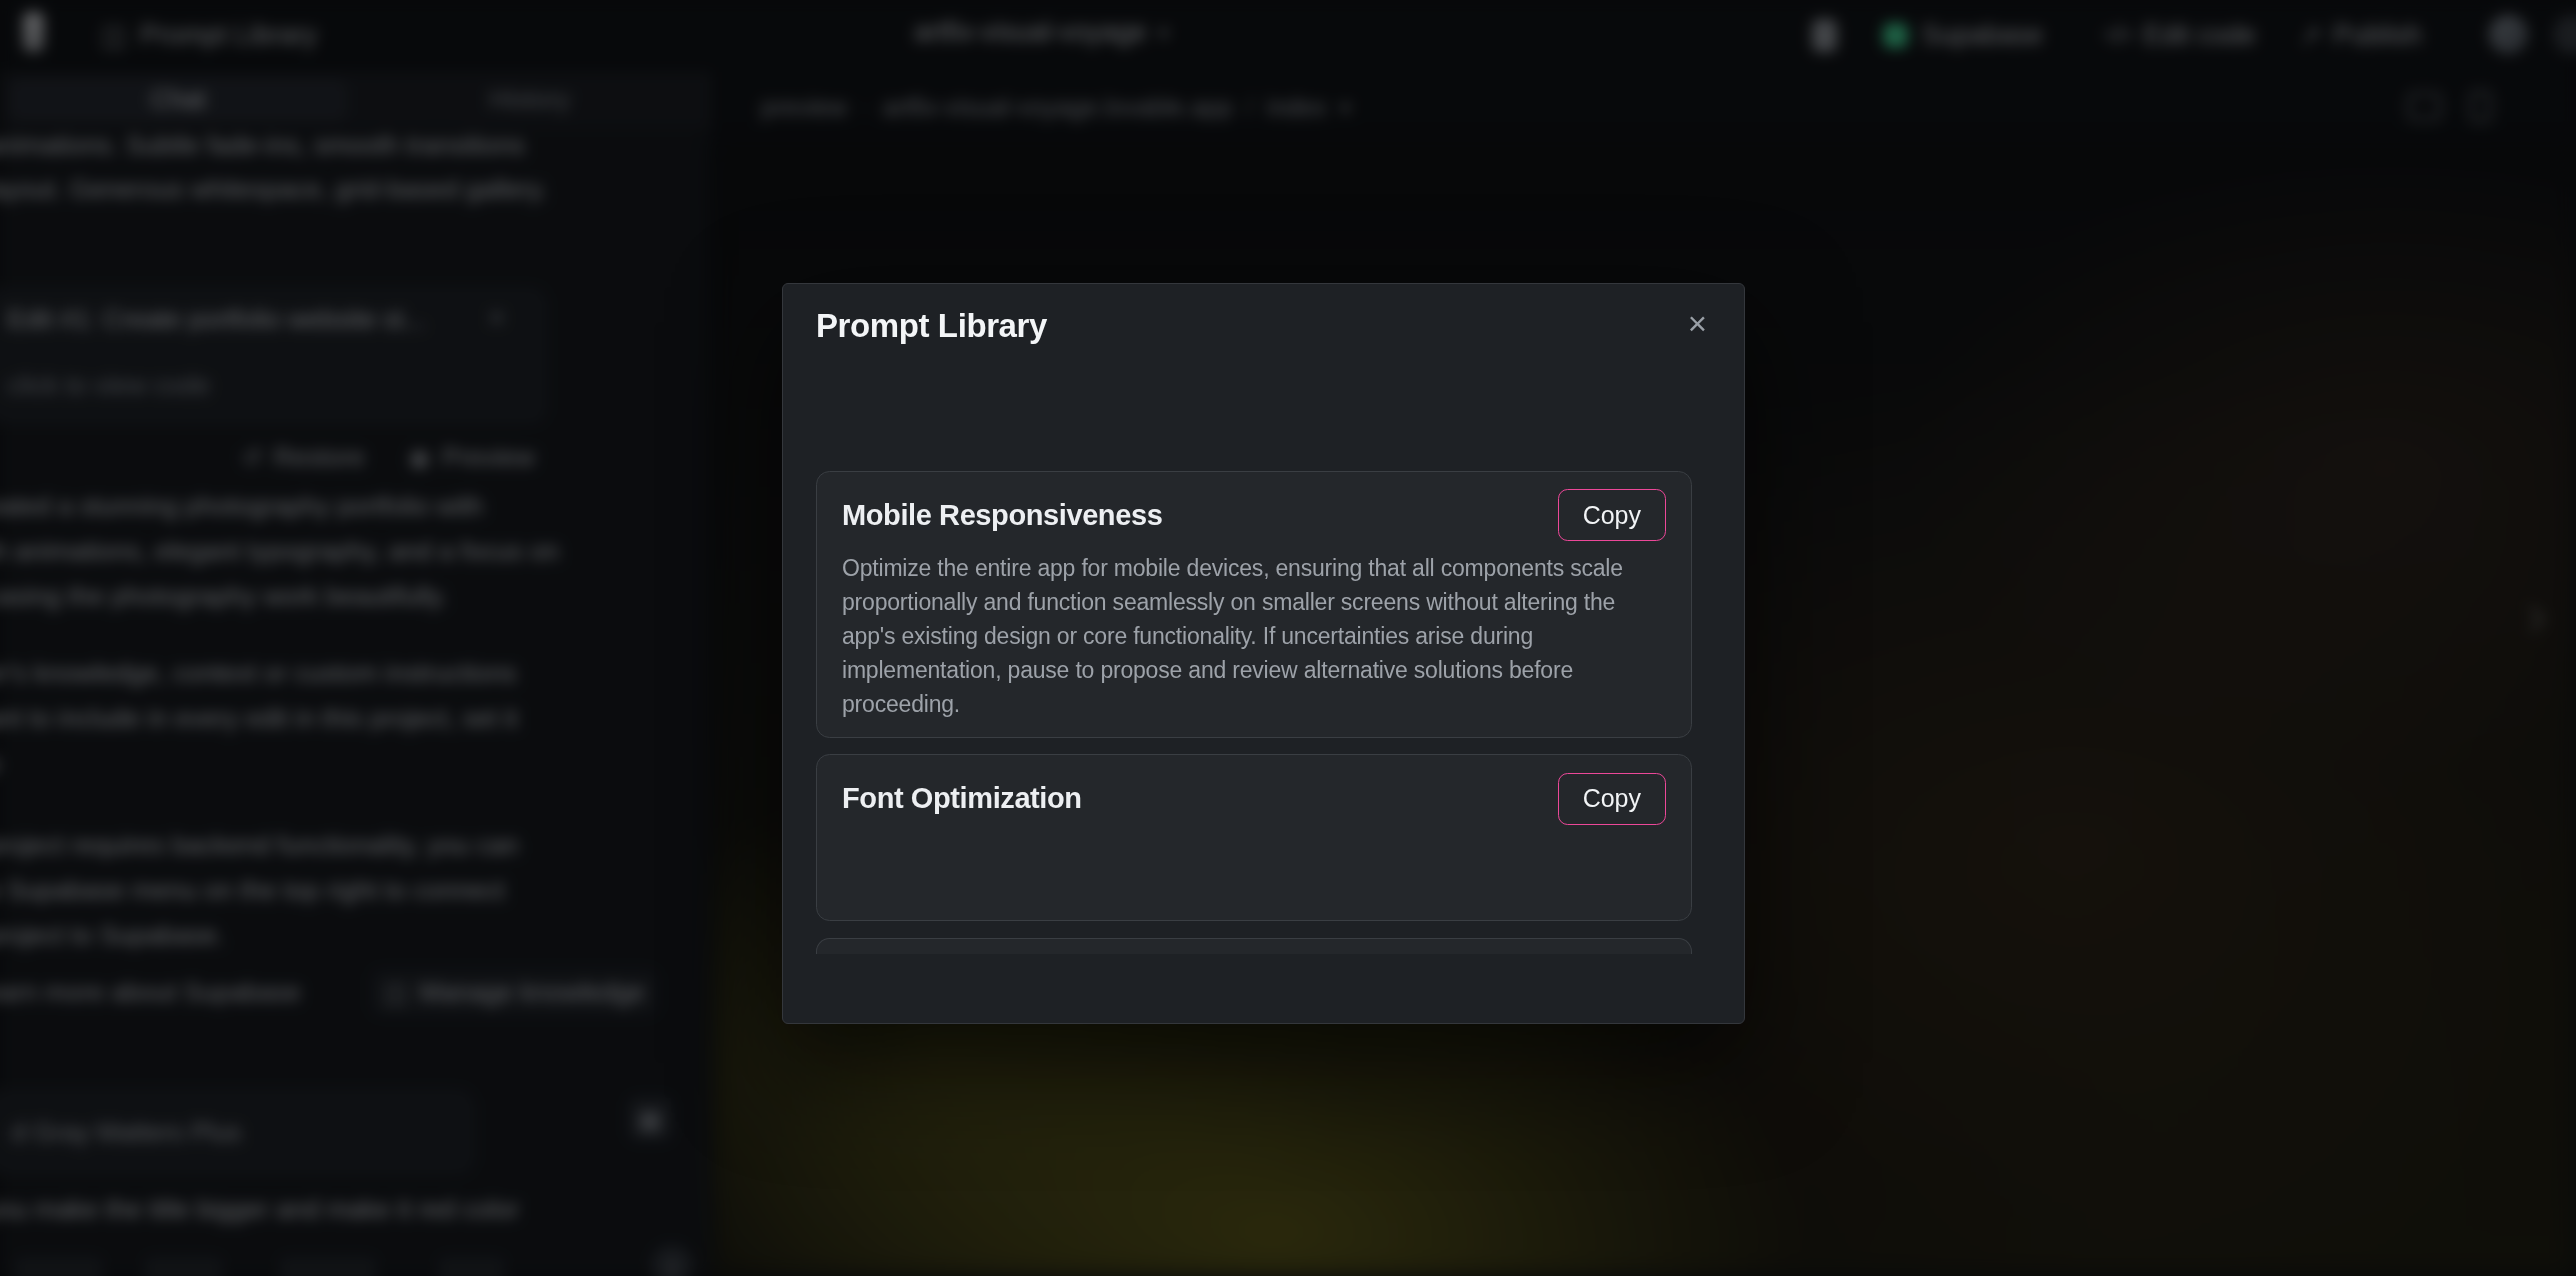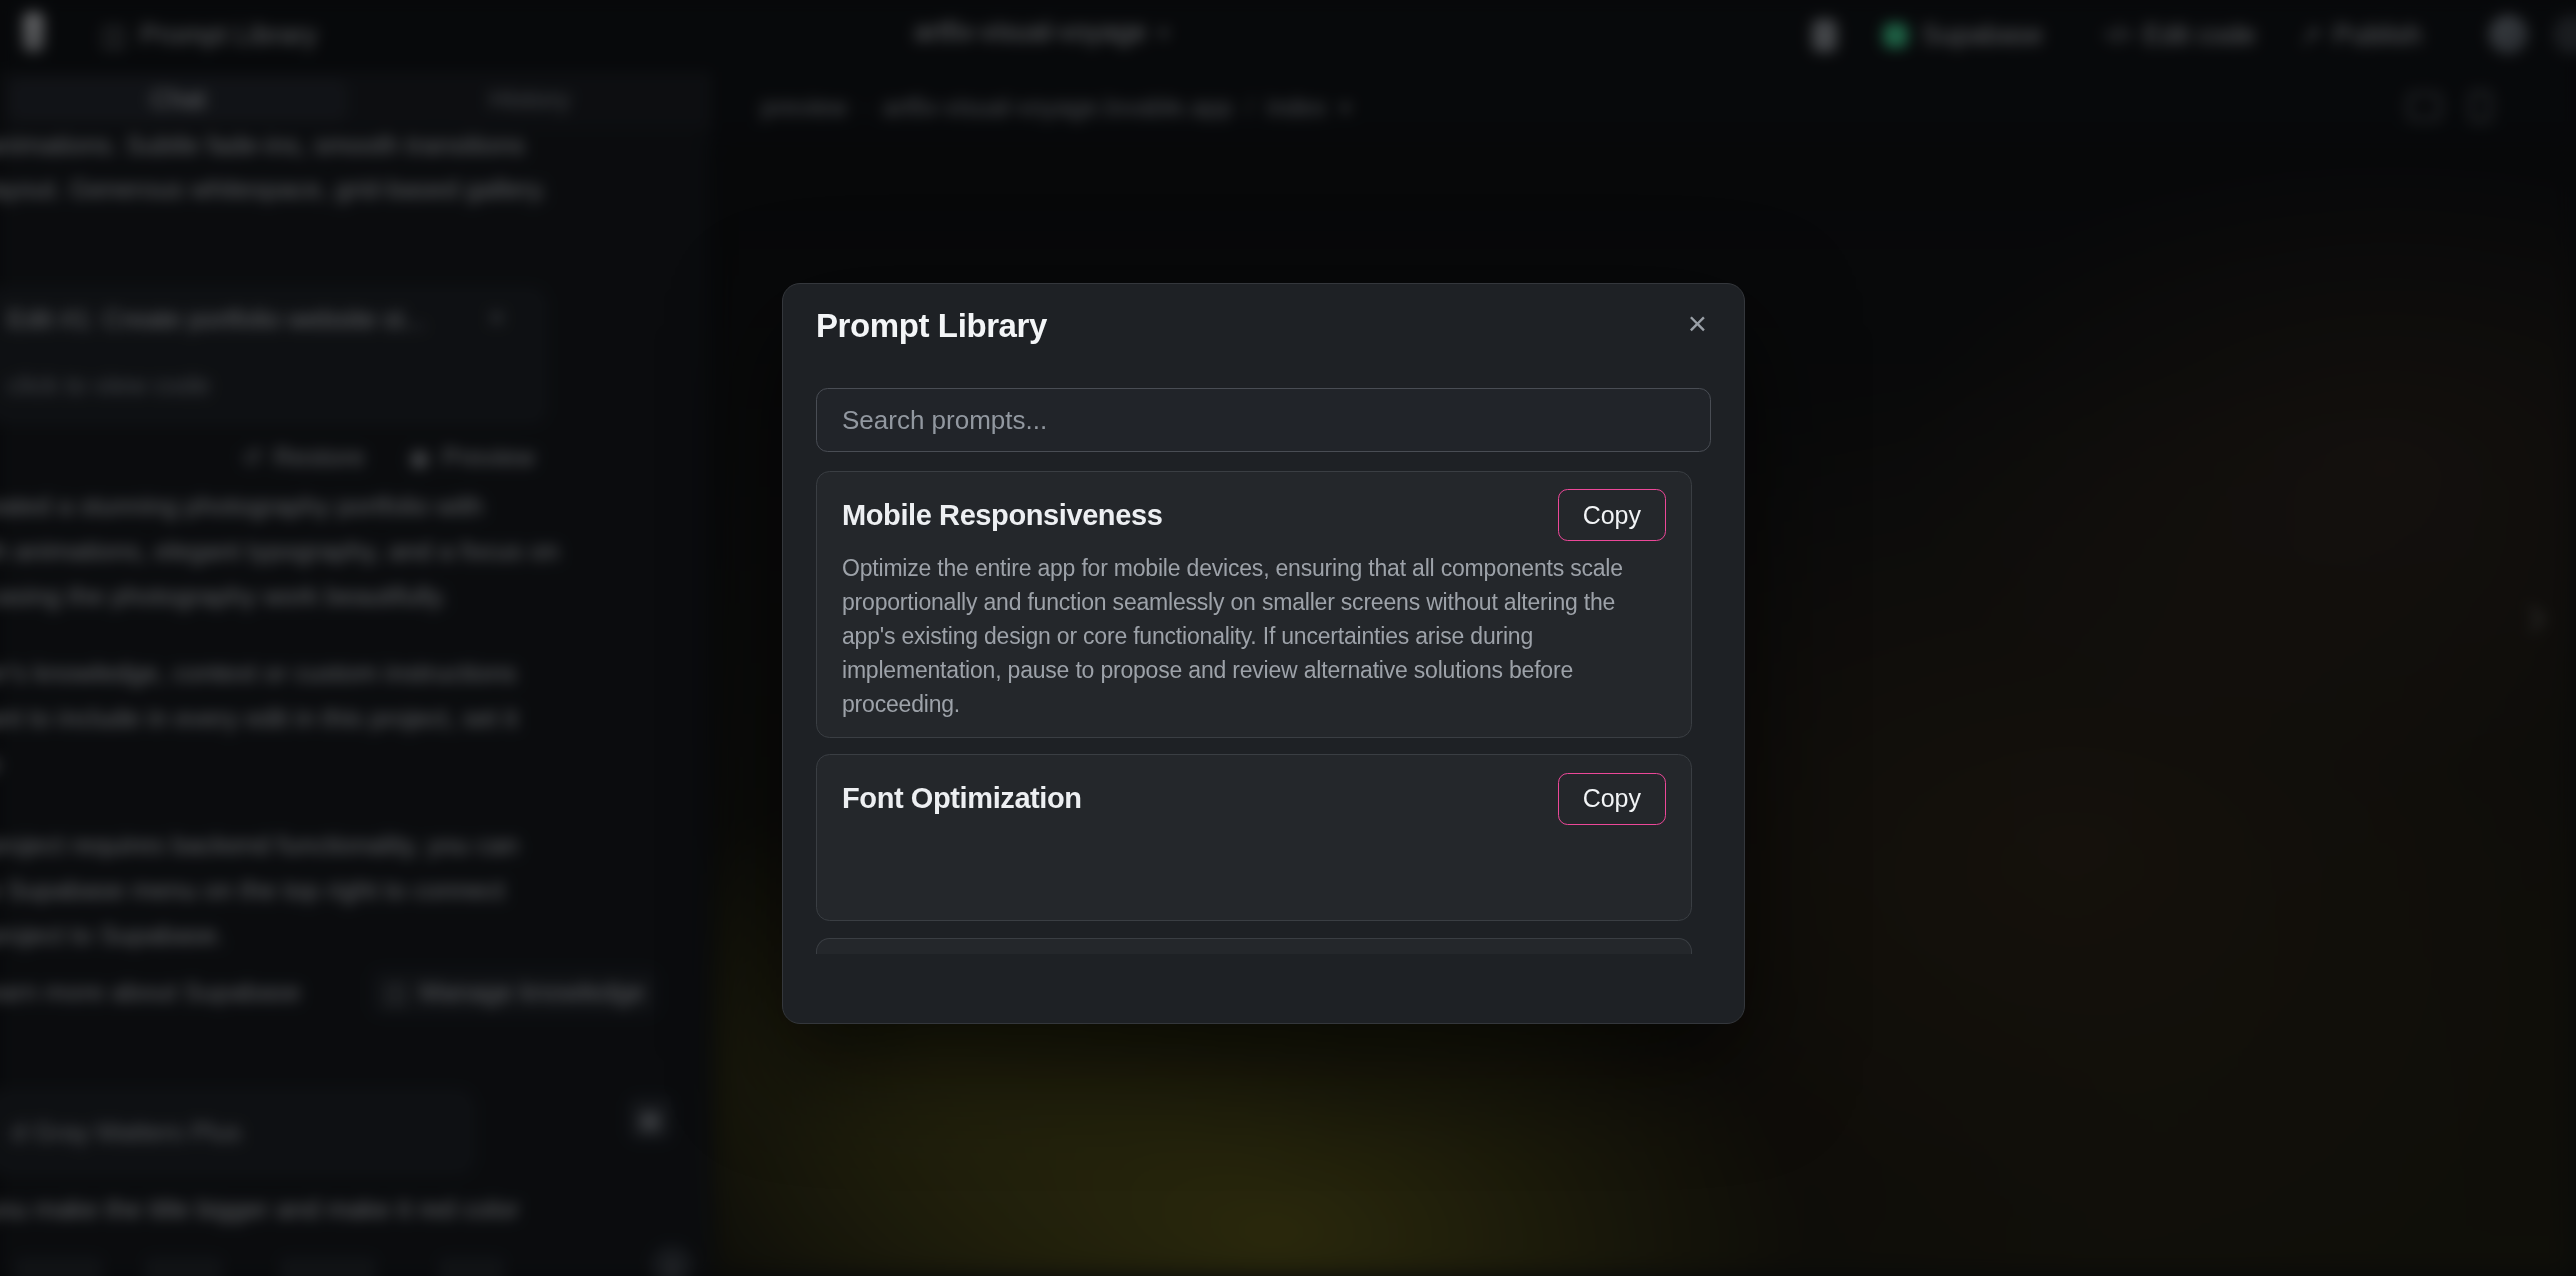--- a/index.html
+++ b/index.html
@@ -81,21 +81,21 @@
       radial-gradient(1059px 732px at 73% 62%, rgba(74,48,26,0.38), transparent 66%),
       radial-gradient(789px 501px at 90% 28%, rgba(88,58,32,0.30), transparent 62%),
       radial-gradient(578px 385px at 55% 88%, rgba(20,16,8,0.8), transparent 70%),
       linear-gradient(180deg,#0a0a0b 0%,#100f0d 35%,#151309 68%,#1c190b 100%);
     filter:blur(9.6px);}
   #carousel-next{position:absolute;right:29px;top:578px;color:rgba(255,255,255,0.28);font-size:62px;}
 
   
   #overlay{position:absolute;inset:0;background:rgba(6,7,9,0.55);}
   #modal{position:absolute;left:782px;top:283px;width:961px;height:739px;background:#1e2125;
-         border:1px solid #34373c;border-radius:18px;box-shadow:0 39px 106px rgba(0,0,0,0.65);}
+         border:1px solid #34373c;border-radius:6px;box-shadow:0 39px 106px rgba(0,0,0,0.65);}
   #modal-title{position:absolute;left:33px;top:23px;font-size:33px;font-weight:700;color:#f3f5f7;
                letter-spacing:-0.4px;}
   #modal-close{position:absolute;right:37px;top:23px;font-size:33px;color:#9aa0a7;line-height:1;cursor:pointer;}
   #modal-search{position:absolute;left:33px;top:104px;width:895px;height:64px;background:#212429;
         border:1px solid #494d54;border-radius:11.6px;color:#d7dade;font-size:26px;padding:0 25px;
         box-sizing:border-box;outline:none;}
   #modal-search::placeholder{color:#9298a0;}
   #modal-list{position:absolute;left:33px;top:187px;width:876px;height:483px;overflow:hidden;
               display:flex;flex-direction:column;gap:16.4px;}
   .prompt-card{background:#24272b;border:1px solid #3a3e43;border-radius:13.5px;
@@ -236,21 +236,20 @@
     </div>
     <div id="canvas"></div>
     <div id="carousel-next">›</div>
   </div>
 
   <div id="overlay"></div>
 
   <div id="modal">
     <div id="modal-title">Prompt Library</div>
     <div id="modal-close">×</div>
-    <input id="modal-search" type="text" placeholder="Search prompts..." style="">
 
     <div id="modal-list">
 
       <div class="prompt-card h1">
         <div class="card-head">
           <div class="card-title">Mobile Responsiveness</div>
           <button class="copy-btn">Copy</button>
         </div>
         <div class="card-desc">Optimize the entire app for mobile devices, ensuring that all components scale proportionally and function seamlessly on smaller screens without altering the app's existing design or core functionality. If uncertainties arise during implementation, pause to propose and review alternative solutions before proceeding.</div>
       </div>

